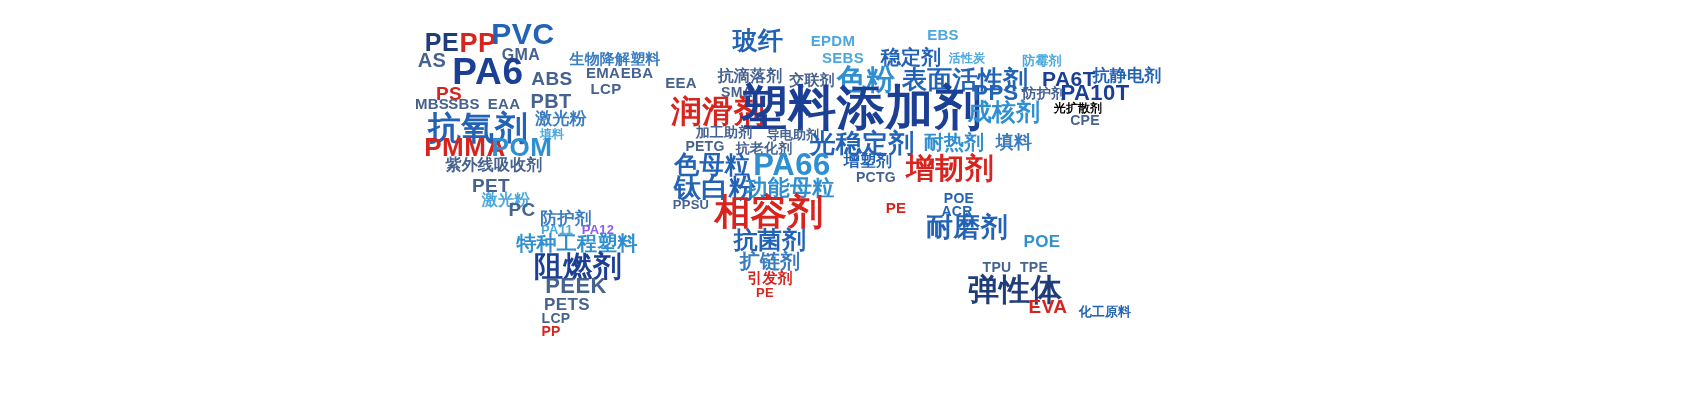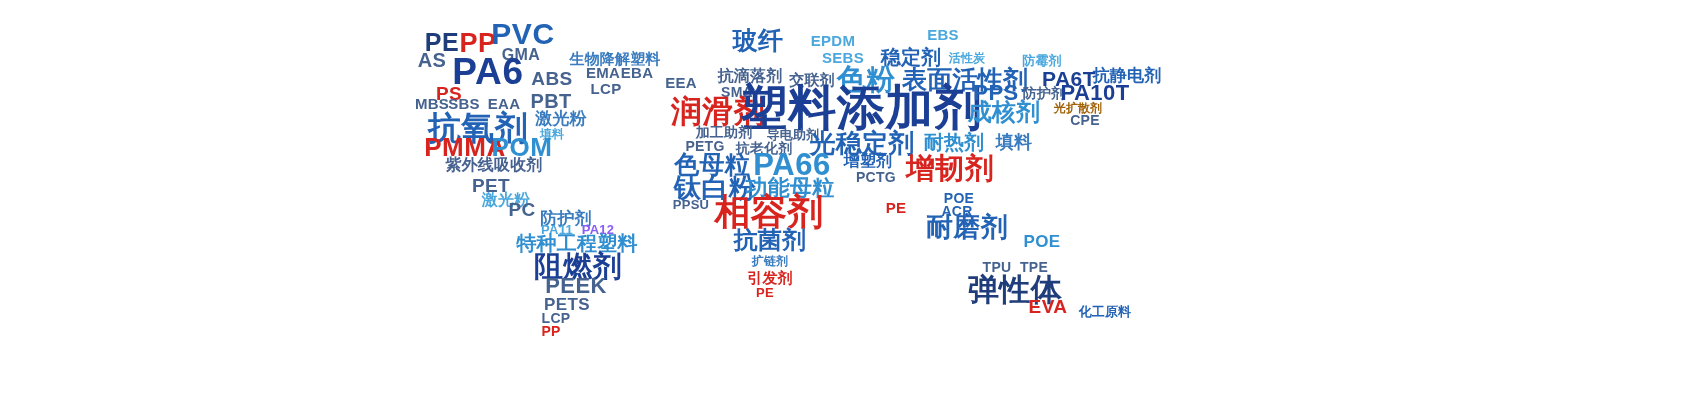--- a/index.html
+++ b/index.html
@@ -63,21 +63,21 @@
     <span class="word latin" style="left: 1069px; top: 78px; font-size: 21px; color: rgb(27, 63, 148);">PA6T</span>
     <span class="word cjk" style="left: 1127px; top: 75px; font-size: 17px; color: rgb(35, 99, 181);">抗静电剂</span>
     <span class="word latin" style="left: 449px; top: 93px; font-size: 19px; color: rgb(216, 36, 31);">PS</span>
     <span class="word latin" style="left: 737px; top: 92px; font-size: 14px; color: rgb(70, 98, 143);">SMA</span>
     <span class="word cjk" style="left: 718px; top: 111px; font-size: 31px; color: rgb(216, 36, 31);">润滑剂</span>
     <span class="word cjk" style="left: 861px; top: 107px; font-size: 48px; color: rgb(27, 63, 148);">塑料添加剂</span>
     <span class="word cjk" style="left: 1004px; top: 112px; font-size: 24px; color: rgb(47, 143, 208);">成核剂</span>
     <span class="word latin" style="left: 996px; top: 93px; font-size: 22px; color: rgb(35, 99, 181);">PPS</span>
     <span class="word cjk" style="left: 1044px; top: 93px; font-size: 14px; color: rgb(70, 98, 143);">防护剂</span>
     <span class="word latin" style="left: 1095px; top: 93px; font-size: 22px; color: rgb(27, 63, 148);">PA10T</span>
-    <span class="word cjk" style="left: 1078px; top: 108px; font-size: 12px; color: #a16207;">光扩散剂</span>
+    <span class="word cjk" style="left: 1078px; top: 108px; font-size: 12px; color: #000000;">光扩散剂</span>
     <span class="word latin" style="left: 1085px; top: 120px; font-size: 14px; color: rgb(70, 98, 143);">CPE</span>
     <span class="word latin" style="left: 432px; top: 103px; font-size: 15px; color: rgb(70, 98, 143);">MBS</span>
     <span class="word latin" style="left: 464px; top: 103px; font-size: 15px; color: rgb(70, 98, 143);">SBS</span>
     <span class="word latin" style="left: 504px; top: 103px; font-size: 15px; color: rgb(70, 98, 143);">EAA</span>
     <span class="word latin" style="left: 551px; top: 101px; font-size: 20px; color: rgb(70, 98, 143);">PBT</span>
     <span class="word cjk" style="left: 561px; top: 118px; font-size: 17px; color: rgb(58, 124, 191);">激光粉</span>
     <span class="word cjk" style="left: 552px; top: 134px; font-size: 12px; color: rgb(74, 168, 221);">填料</span>
     <span class="word cjk" style="left: 478px; top: 127px; font-size: 33px; color: rgb(35, 99, 181);">抗氧剂</span>
     <span class="word cjk" style="left: 724px; top: 132px; font-size: 14px; color: rgb(70, 98, 143);">加工助剂</span>
     <span class="word cjk" style="left: 793px; top: 134px; font-size: 13px; color: rgb(70, 98, 143);">导电助剂</span>
@@ -104,21 +104,21 @@
     <span class="word latin" style="left: 896px; top: 207px; font-size: 15px; color: rgb(216, 36, 31);">PE</span>
     <span class="word latin" style="left: 522px; top: 209px; font-size: 19px; color: rgb(70, 98, 143);">PC</span>
     <span class="word cjk" style="left: 566px; top: 218px; font-size: 17px; color: rgb(58, 124, 191);">防护剂</span>
     <span class="word cjk" style="left: 769px; top: 212px; font-size: 36px; color: rgb(216, 36, 31);">相容剂</span>
     <span class="word latin" style="left: 557px; top: 229px; font-size: 13px; color: rgb(74, 168, 221);">PA11</span>
     <span class="word latin" style="left: 598px; top: 229px; font-size: 13px; color: #8b5cf6;">PA12</span>
     <span class="word cjk" style="left: 967px; top: 226px; font-size: 27px; color: rgb(35, 99, 181);">耐磨剂</span>
     <span class="word cjk" style="left: 577px; top: 243px; font-size: 20px; color: rgb(47, 143, 208);">特种工程塑料</span>
     <span class="word cjk" style="left: 770px; top: 240px; font-size: 24px; color: rgb(35, 99, 181);">抗菌剂</span>
     <span class="word latin" style="left: 1042px; top: 241px; font-size: 17px; color: rgb(47, 143, 208);">POE</span>
-    <span class="word cjk" style="left: 770px; top: 261px; font-size: 12px; color: rgb(58, 124, 191);">扩链剂</span>
+    <span class="word cjk" style="left: 770px; top: 261px; font-size: 20px; color: rgb(58, 124, 191);">扩链剂</span>
     <span class="word cjk" style="left: 578px; top: 266px; font-size: 29px; color: rgb(27, 63, 148);">阻燃剂</span>
     <span class="word latin" style="left: 997px; top: 267px; font-size: 14px; color: rgb(70, 98, 143);">TPU</span>
     <span class="word latin" style="left: 1034px; top: 267px; font-size: 14px; color: rgb(70, 98, 143);">TPE</span>
     <span class="word cjk" style="left: 770px; top: 278px; font-size: 15px; color: rgb(216, 36, 31);">引发剂</span>
     <span class="word latin" style="left: 576px; top: 286px; font-size: 22px; color: rgb(70, 98, 143);">PEEK</span>
     <span class="word cjk" style="left: 1015px; top: 289px; font-size: 31px; color: rgb(31, 61, 122);">弹性体</span>
     <span class="word latin" style="left: 765px; top: 292px; font-size: 13px; color: rgb(216, 36, 31);">PE</span>
     <span class="word latin" style="left: 567px; top: 304px; font-size: 17px; color: rgb(70, 98, 143);">PETS</span>
     <span class="word latin" style="left: 1048px; top: 306px; font-size: 19px; color: rgb(216, 36, 31);">EVA</span>
     <span class="word latin" style="left: 556px; top: 318px; font-size: 14px; color: rgb(70, 98, 143);">LCP</span>

